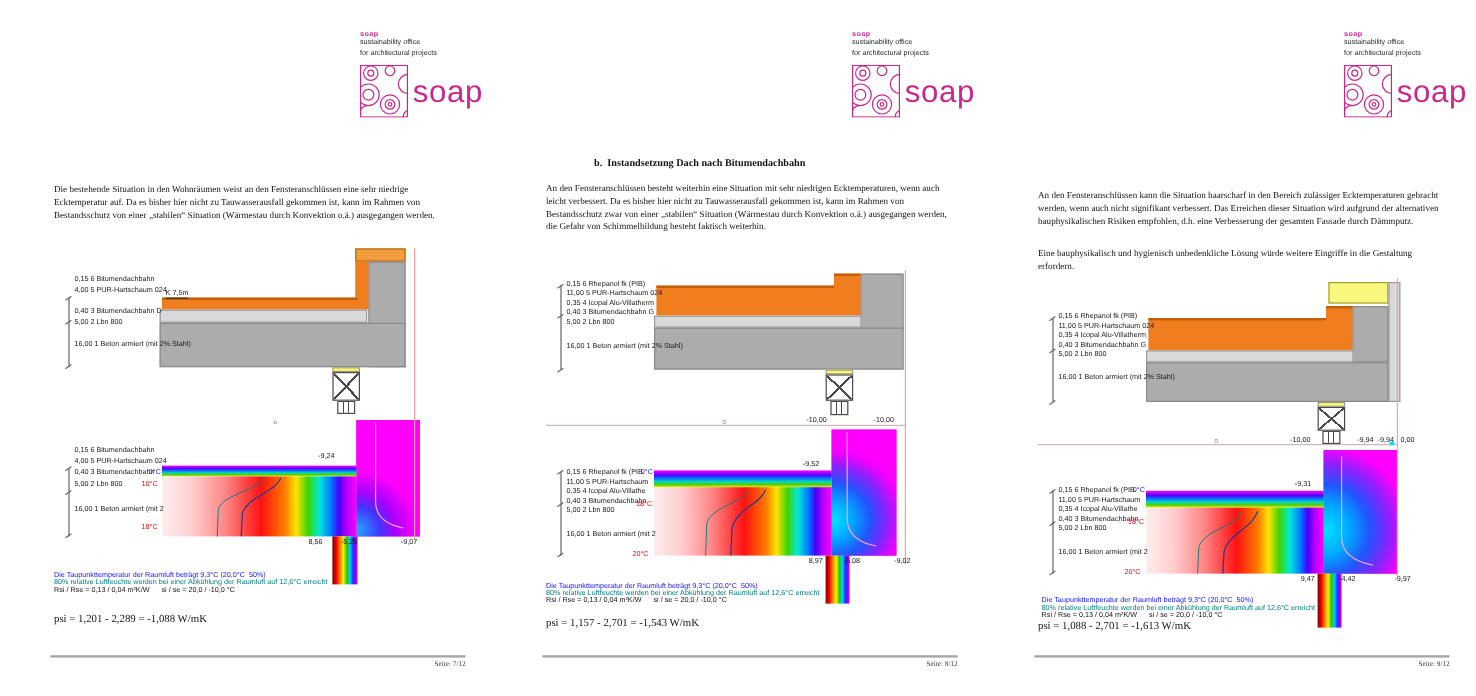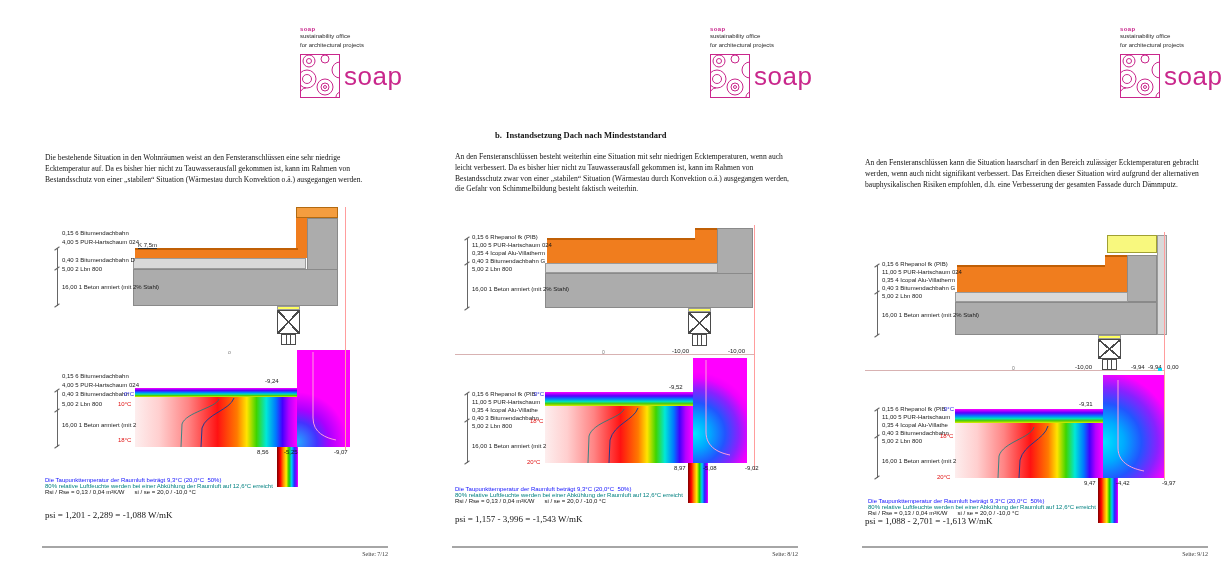--- a/index.html
+++ b/index.html
@@ -166,21 +166,21 @@
           <path d="M0 40 a6 6 0 0 1 6 -6"></path>
             <path d="M36 44 a6 6 0 0 1 4 -6"></path>
         </g>
       </svg>
       <span class="logo-word">soap</span>
     </div>
   </div>
 
   <div class="heading" style="left:85px; top:130px;">
     <span>b.</span>&nbsp;
-    <span>Instandsetzung Dach nach Mindeststandard</span>
+    <span>Instandsetzung Dach nach Bitumendachbahn</span>
   </div>
 
   <div class="para" style="left:45px; top:152px;">An den Fensteranschlüssen besteht weiterhin eine Situation mit sehr niedrigen Ecktemperaturen, wenn auch leicht verbessert. Da es bisher hier nicht zu Tauwasserausfall gekommen ist, kann im Rahmen von Bestandsschutz zwar von einer „stabilen“ Situation (Wärmestau durch Konvektion o.ä.) ausgegangen werden, die Gefahr von Schimmelbildung besteht faktisch weiterhin.</div>
 
   <span class="lbl" style="left:62px; top:234px;">0,15 6 Rhepanol fk (PIB)</span>
   <span class="lbl" style="left:62px; top:242px;">11,00 5 PUR-Hartschaum 024</span>
   <span class="lbl" style="left:62px; top:250px;">0,35 4 Icopal Alu-Villatherm</span>
   <span class="lbl" style="left:62px; top:258px;">0,40 3 Bitumendachbahn G</span>
   <span class="lbl" style="left:62px; top:266px;">5,00 2 Lbn 800</span>
   <span class="lbl" style="left:62px; top:286px;">16,00 1 Beton armiert (mit 2% Stahl)</span>
@@ -230,21 +230,21 @@
   <span class="lbl" style="left:335px; top:465px;">-9,02</span>
 
   <div class="dimline" style="left:57px; top:393px; height:70px;"></div>
   <div class="dimtick" style="left:54px; top:393px;"></div>
   <div class="dimtick" style="left:54px; top:420px;"></div>
   <div class="dimtick" style="left:54px; top:462px;"></div>
 
   <div class="caption" style="left:45px; top:486px; color:#1414ff;">Die Taupunkttemperatur der Raumluft beträgt 9,3°C (20,0°C  50%)</div>
   <div class="caption" style="left:45px; top:492px; color:#008080;">80% relative Luftfeuchte werden bei einer Abkühlung der Raumluft auf 12,6°C erreicht</div>
   <div class="caption" style="left:45px; top:498px; color:#141414;">Rsi / Rse = 0,13 / 0,04 m²K/W      si / se = 20,0 / -10,0 °C</div>
-  <div class="psi" style="left:45px; top:514px;">psi = 1,157 - 3,996 = -1,543 W/mK</div>
+  <div class="psi" style="left:45px; top:514px;">psi = 1,157 - 2,701 = -1,543 W/mK</div>
 
   <div class="footer-rule" style="left:42px; top:546px; width:346px;"></div>
   <div class="footer-text" style="left:42px; top:551px; width:346px;">Seite: 8/12</div>
 </div>
 
 <div class="page" id="p3">
   <div class="logo">
     <div class="logo-brand">soap</div>
     <div class="logo-tag">sustainability office</div>
     <div class="logo-tag">for architectural projects</div>
@@ -264,20 +264,21 @@
           <path d="M0 40 a6 6 0 0 1 6 -6"></path>
             <path d="M36 44 a6 6 0 0 1 4 -6"></path>
         </g>
       </svg>
       <span class="logo-word">soap</span>
     </div>
   </div>
 
 
   <div class="para" style="left:45px; top:158px;">An den Fensteranschlüssen kann die Situation haarscharf in den Bereich zulässiger Ecktemperaturen gebracht werden, wenn auch nicht signifikant verbessert. Das Erreichen dieser Situation wird aufgrund der alternativen bauphysikalischen Risiken empfohlen, d.h. eine Verbesserung der gesamten Fassade durch Dämmputz.</div>
+  <div class="para" style="left:45px; top:206px;">Eine bauphysikalisch und hygienisch unbedenkliche Lösung würde weitere Eingriffe in die Gestaltung erfordern.</div>
 
   <span class="lbl" style="left:62px; top:261px;">0,15 6 Rhepanol fk (PIB)</span>
   <span class="lbl" style="left:62px; top:269px;">11,00 5 PUR-Hartschaum 024</span>
   <span class="lbl" style="left:62px; top:277px;">0,35 4 Icopal Alu-Villatherm</span>
   <span class="lbl" style="left:62px; top:285px;">0,40 3 Bitumendachbahn G</span>
   <span class="lbl" style="left:62px; top:293px;">5,00 2 Lbn 800</span>
   <span class="lbl" style="left:62px; top:312px;">16,00 1 Beton armiert (mit 2% Stahl)</span>
 
   <div class="dimline" style="left:57px; top:265px; height:70px;"></div>
   <div class="dimtick" style="left:54px; top:265px;"></div>

